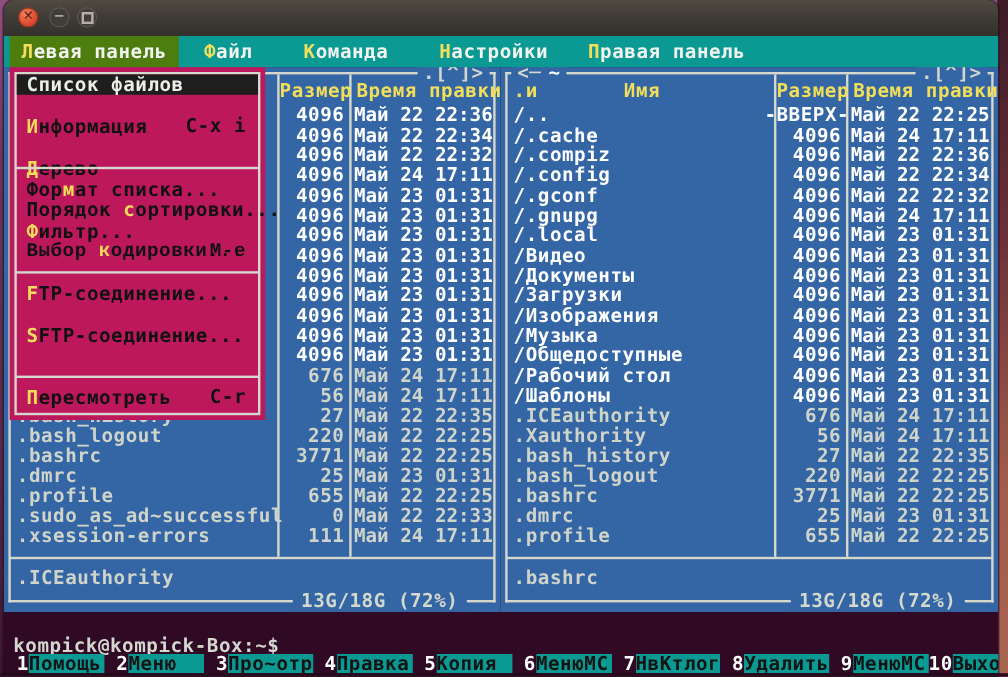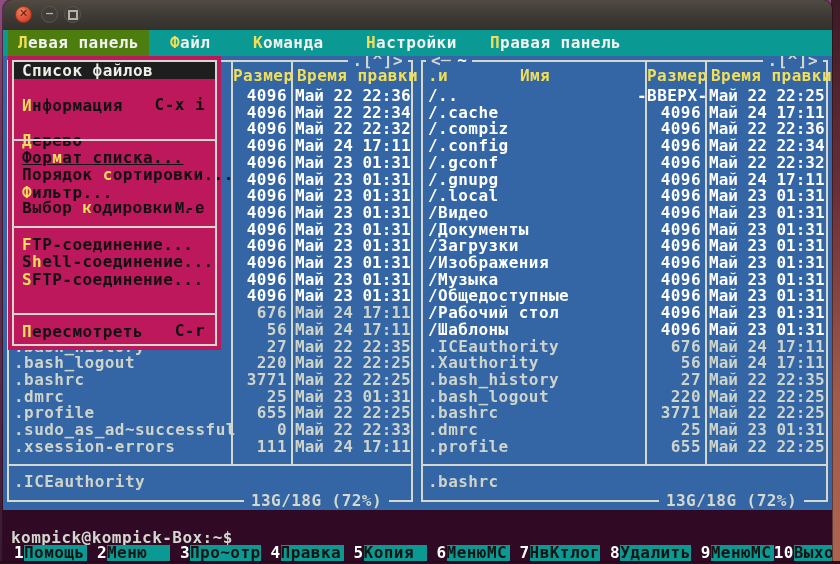--- a/index.html
+++ b/index.html
@@ -187,27 +187,26 @@
             <div class="ministatus">.bashrc</div>
             <div class="usage">13G/18G (72%)</div>
           </div>
       </div>
       <div class="dropdown" id="dropdown">
         <div class="dd-border"></div>
       <div class="dd-item selected" style="top: 6px;"><span></span><span class="hot">С</span><span>писок файлов</span></div>
           <div class="dd-item" style="top: 40.8px;"><span></span><span class="hot">И</span><span>нформация</span><span class="key">C-x i</span></div>
           <div class="dd-item" style="top: 76px;"><span></span><span class="hot">Д</span><span>ерево</span></div>
           <div class="dd-sep" style="top: 82.6px;"></div>
-          <div class="dd-item" style="top: 93px; text-decoration: underline;"><span>Фор</span><span class="hot">м</span><span>ат списка...</span></div>
+          <div class="dd-item" style="top: 93px;"><span>Фор</span><span class="hot">м</span><span>ат списка...</span></div>
           <div class="dd-item" style="top: 110.4px;"><span>Порядок </span><span class="hot">с</span><span>ортировки...</span></div>
           <div class="dd-item" style="top: 127.8px;"><span></span><span class="hot">Ф</span><span>ильтр...</span></div>
           <div class="dd-item" style="top: 145.2px; font-family: Liberation Mono, monospace;"><span>Выбор </span><span class="hot">к</span><span>одировки...</span><span class="key">M-e</span></div>
           <div class="dd-sep" style="top: 169.6px;"></div>
           <div class="dd-item" style="top: 180px;"><span></span><span class="hot">F</span><span>TP-соединение...</span></div>
-          <div class="dd-item" style="top: 197.4px;"><span>S</span><span class="hot">h</span><span>ell-соединение...</span></div>
           <div class="dd-item" style="top: 214.8px;"><span></span><span class="hot">S</span><span>FTP-соединение...</span></div>
           <div class="dd-sep" style="top: 256.6px;"></div>
           <div class="dd-item" style="top: 267px;"><span></span><span class="hot">П</span><span>ересмотреть</span><span class="key">C-r</span></div>
         </div>
       <div class="promptline">kompick@kompick-Box:~$</div>
       <div class="keybar" id="keybar">
           <div class="key"><span class="knum">1</span><span class="klabel">Помощь</span></div>
           <div class="key"><span class="knum">2</span><span class="klabel">Меню</span></div>
           <div class="key"><span class="knum">3</span><span class="klabel">Про~отр</span></div>
           <div class="key"><span class="knum">4</span><span class="klabel">Правка</span></div>

